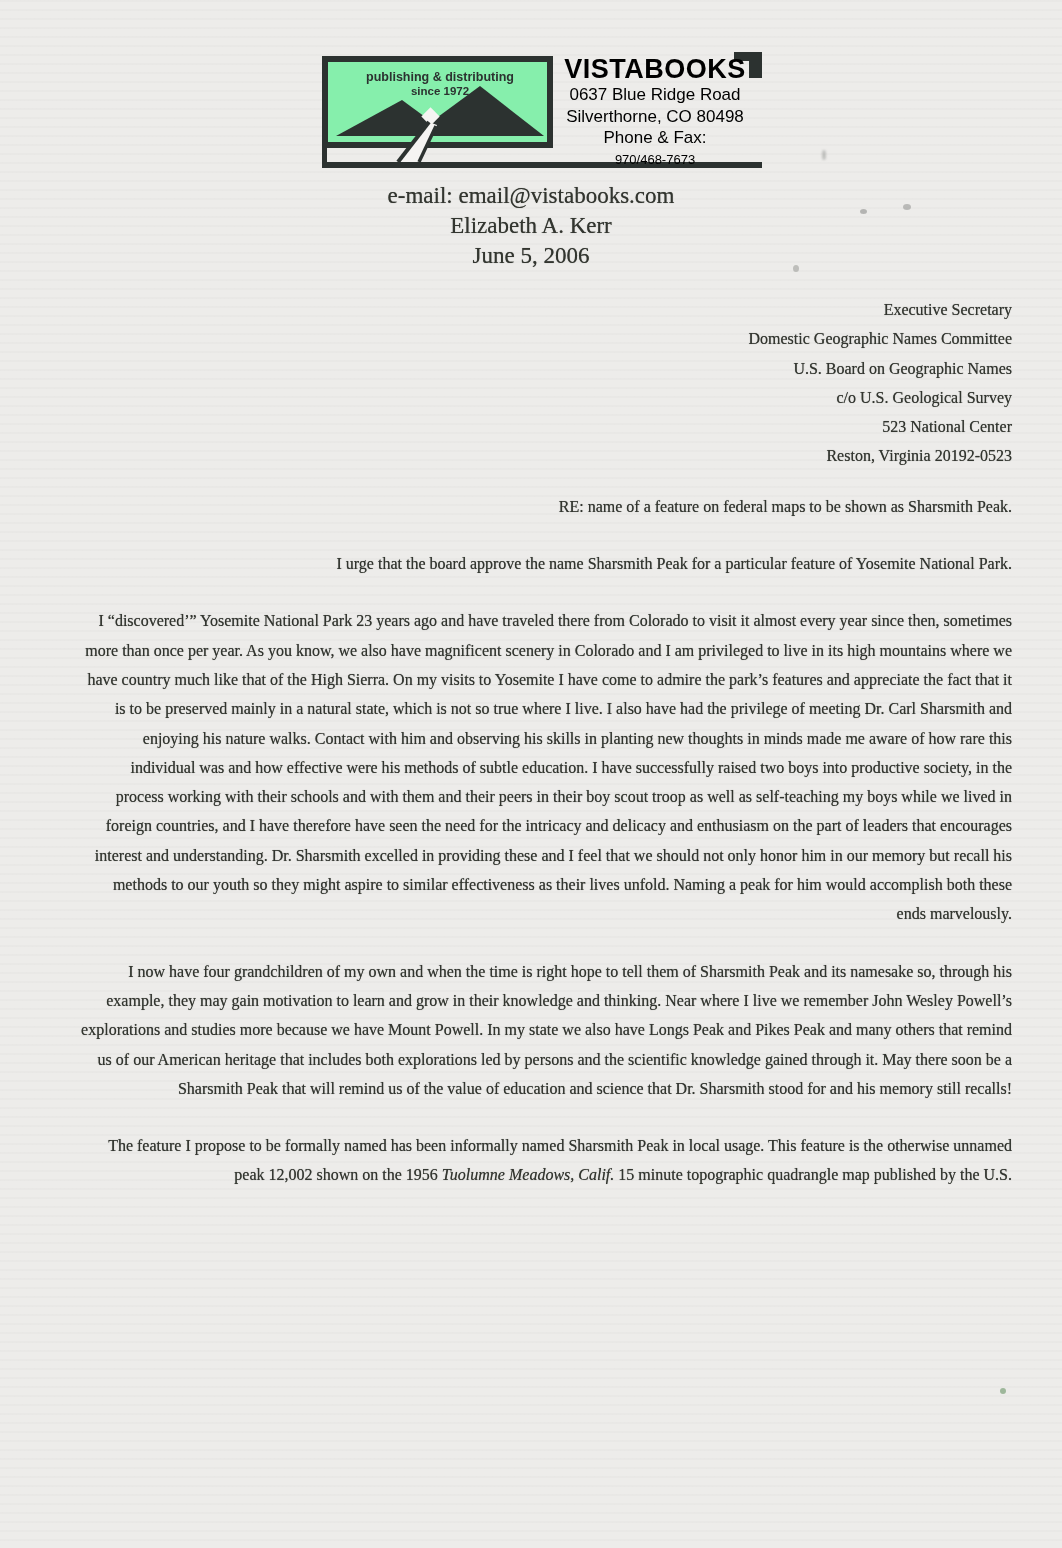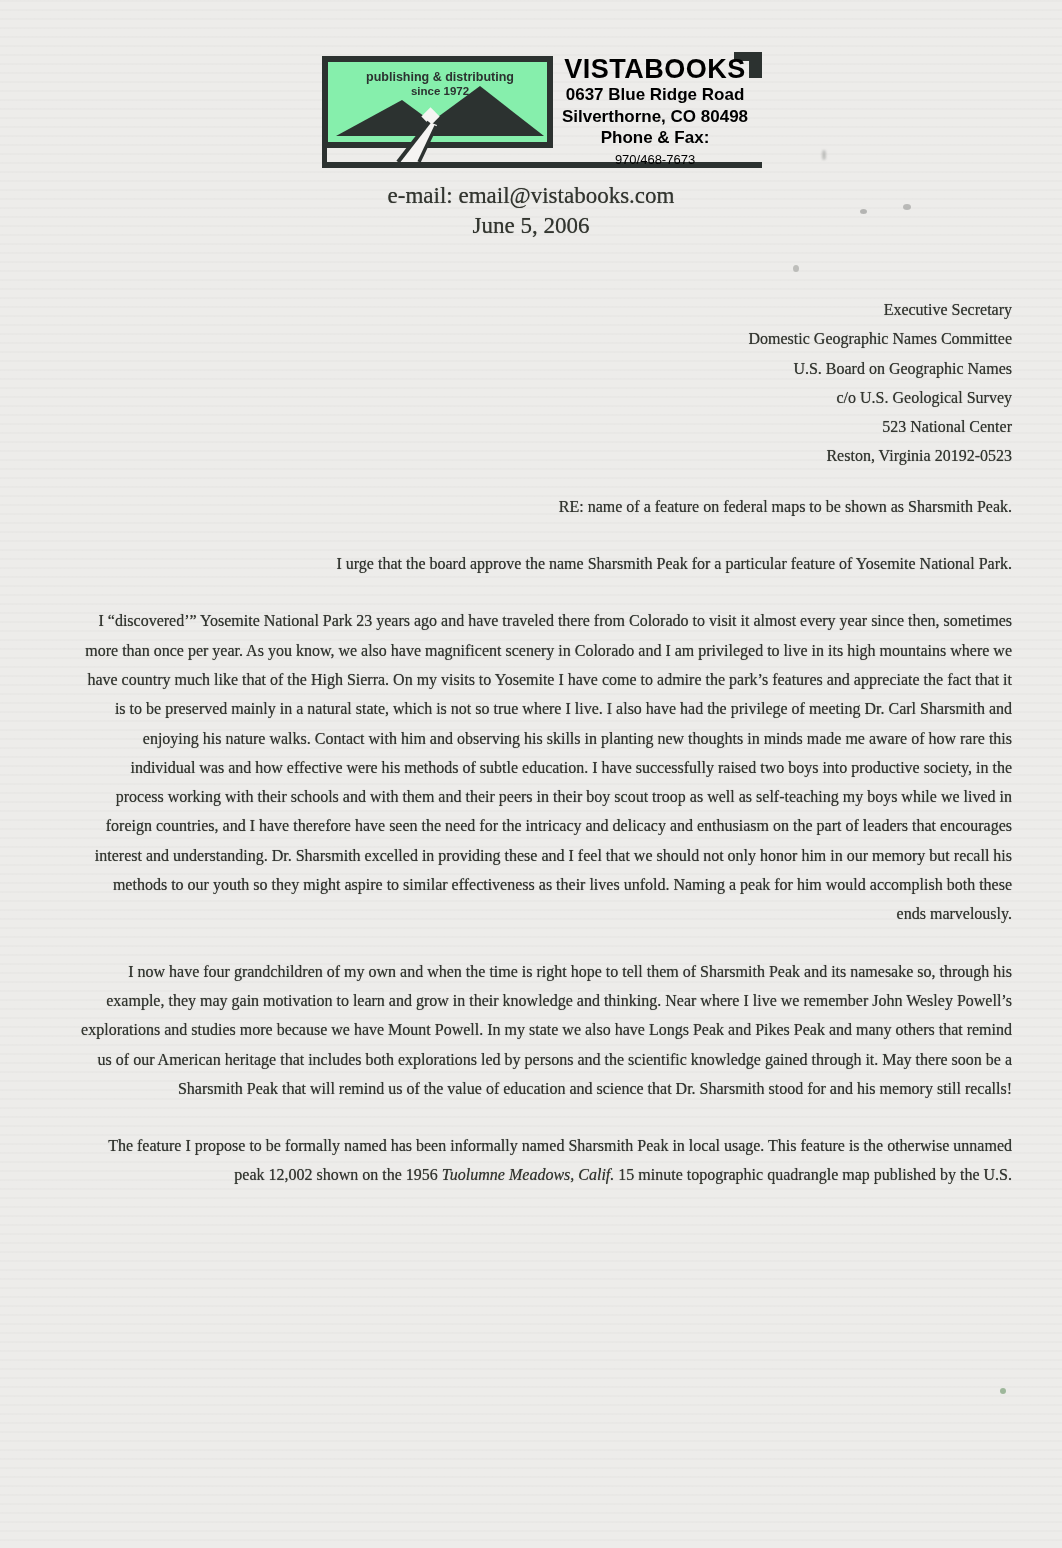--- a/index.html
+++ b/index.html
@@ -42,21 +42,21 @@
     font-weight:bold;
     fill:#2c3230;
   }
   .lh-text{
     position:absolute;left:237px;top:3px;width:192px;
     text-align:center;
     font-family:"Liberation Sans", sans-serif;
     color:#000000;
   }
   .lh-company{font-size:27px;font-weight:bold;letter-spacing:0.5px;line-height:29px;}
-  .lh-addr{font-size:17px;font-weight:bold;line-height:21.5px;}
+  .lh-addr{font-size:17px;font-weight:normal;line-height:21.5px;}
   .lh-phone{font-size:13px;font-weight:normal;line-height:22px;}
 
   
   .scan-text{ text-shadow:0 0 0.7px rgba(52,55,50,0.75); }
   .top-center{
     position:absolute;top:181px;left:0;width:1062px;
     text-align:center;
     font-size:23px;line-height:30px;
   }
   .letter-body{
@@ -106,20 +106,21 @@
     <div class="lh-company">VISTABOOKS</div>
     <div class="lh-addr">0637 Blue Ridge Road</div>
     <div class="lh-addr">Silverthorne, CO 80498</div>
     <div class="lh-addr">Phone &amp; Fax:</div>
     <div class="lh-phone">970/468-7673</div>
   </div>
 </div>
 
 <div class="top-center scan-text">
   <div>e-mail: email@vistabooks.com</div>
+  <div>Elizabeth A. Kerr</div>
   <div>June 5, 2006</div>
 </div>
 
 <div class="letter-body scan-text">
   <div class="recipient">
     <p>Executive Secretary</p>
     <p>Domestic Geographic Names Committee</p>
     <p>U.S. Board on Geographic Names</p>
     <p>c/o U.S. Geological Survey</p>
     <p>523 National Center</p>

